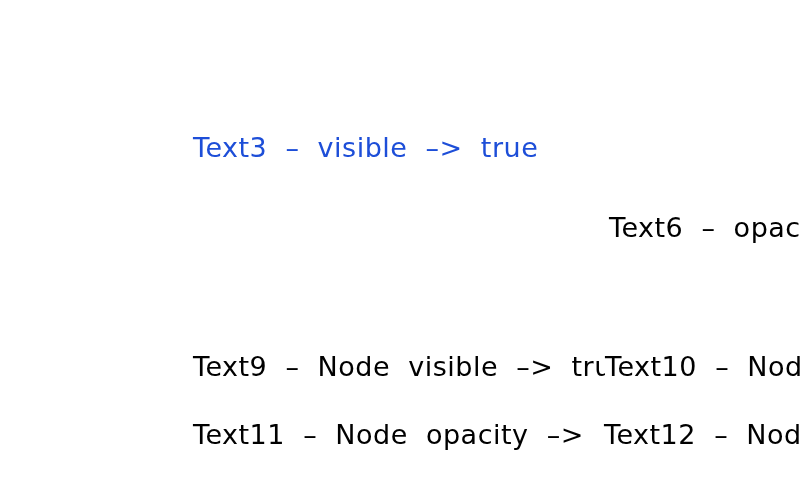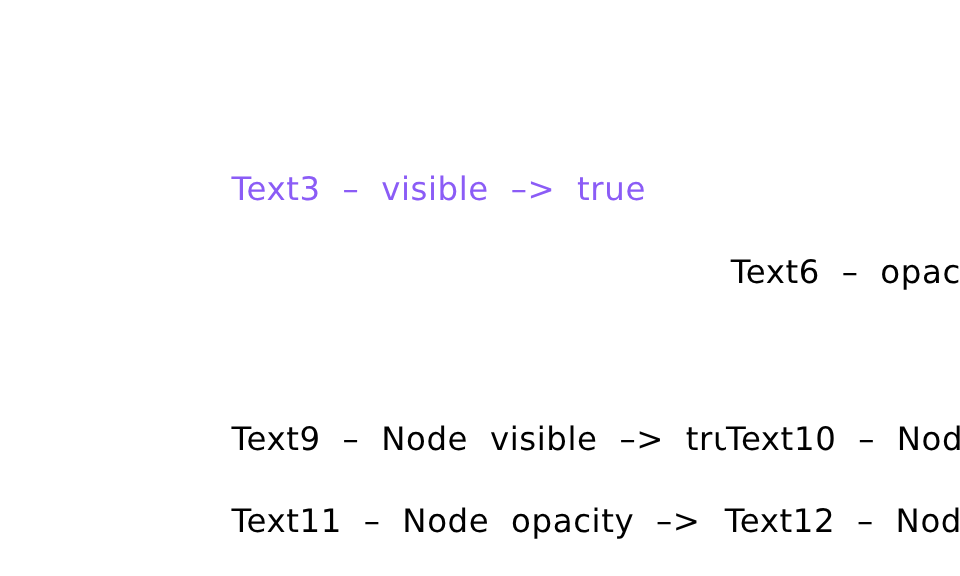--- a/index.html
+++ b/index.html
@@ -24,19 +24,19 @@
     font-weight: 400;
     line-height: 1;
     letter-spacing: 0.5px;
     background: #ffffff;
   }
 </style>
 </head>
 <body>
 
 <div id="canvas" style="width: 800px; height: 480px; background: rgb(255, 255, 255);">
-    <div class="label" style="left: 193px; top: 145px; z-index: 1; color: #8b5cf6;">Text3  –  visible  –&gt;  true</div>
+    <div class="label" style="left: 193px; top: 134px; z-index: 1; color: #1d4ed8;">Text3  –  visible  –&gt;  true</div>
     <div class="label" style="left: 609px; top: 214px; z-index: 2; color: rgb(0, 0, 0);">Text6  –  opacity  –&gt;  0.5</div>
     <div class="label" style="left: 193px; top: 353px; z-index: 3; color: rgb(0, 0, 0);">Text9  –  Node  visible  –&gt;  true</div>
     <div class="label" style="left: 605px; top: 353px; z-index: 4; color: rgb(0, 0, 0);">Text10  –  Node  visible  –&gt;  false</div>
     <div class="label" style="left: 193px; top: 421px; z-index: 5; color: rgb(0, 0, 0);">Text11  –  Node  opacity  –&gt;  (0.5)</div>
     <div class="label" style="left: 604px; top: 421px; z-index: 6; color: rgb(0, 0, 0);">Text12  –  Node  opacity  –&gt;  (1.0)</div>
   </div>
 
 </body></html>

